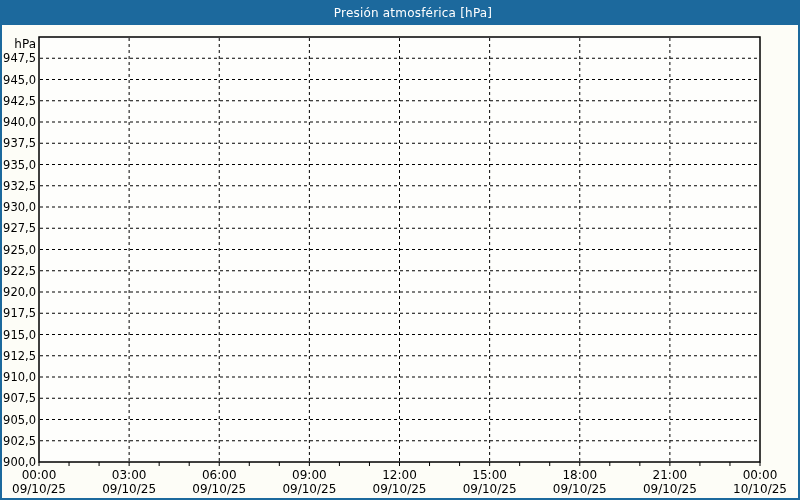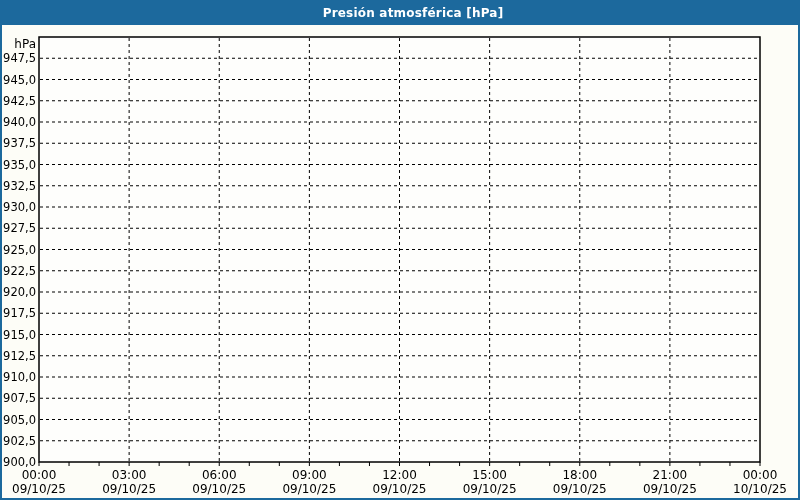--- a/index.html
+++ b/index.html
@@ -17,21 +17,21 @@
     background: #fdfdf7;
     overflow: hidden;
   }
   #title-bar {
     height: 23px;
     line-height: 23px;
     background: #1c699d;
     color: #ffffff;
     text-align: center;
     font-size: 12px;
-    font-weight: bold;
+    font-weight: normal;
     padding-left: 26px;
     letter-spacing: 0.2px;
   }
   #chart-svg {
     display: block;
   }
   text {
     font-family: "DejaVu Sans", "Liberation Sans", sans-serif;
   }
 </style>

